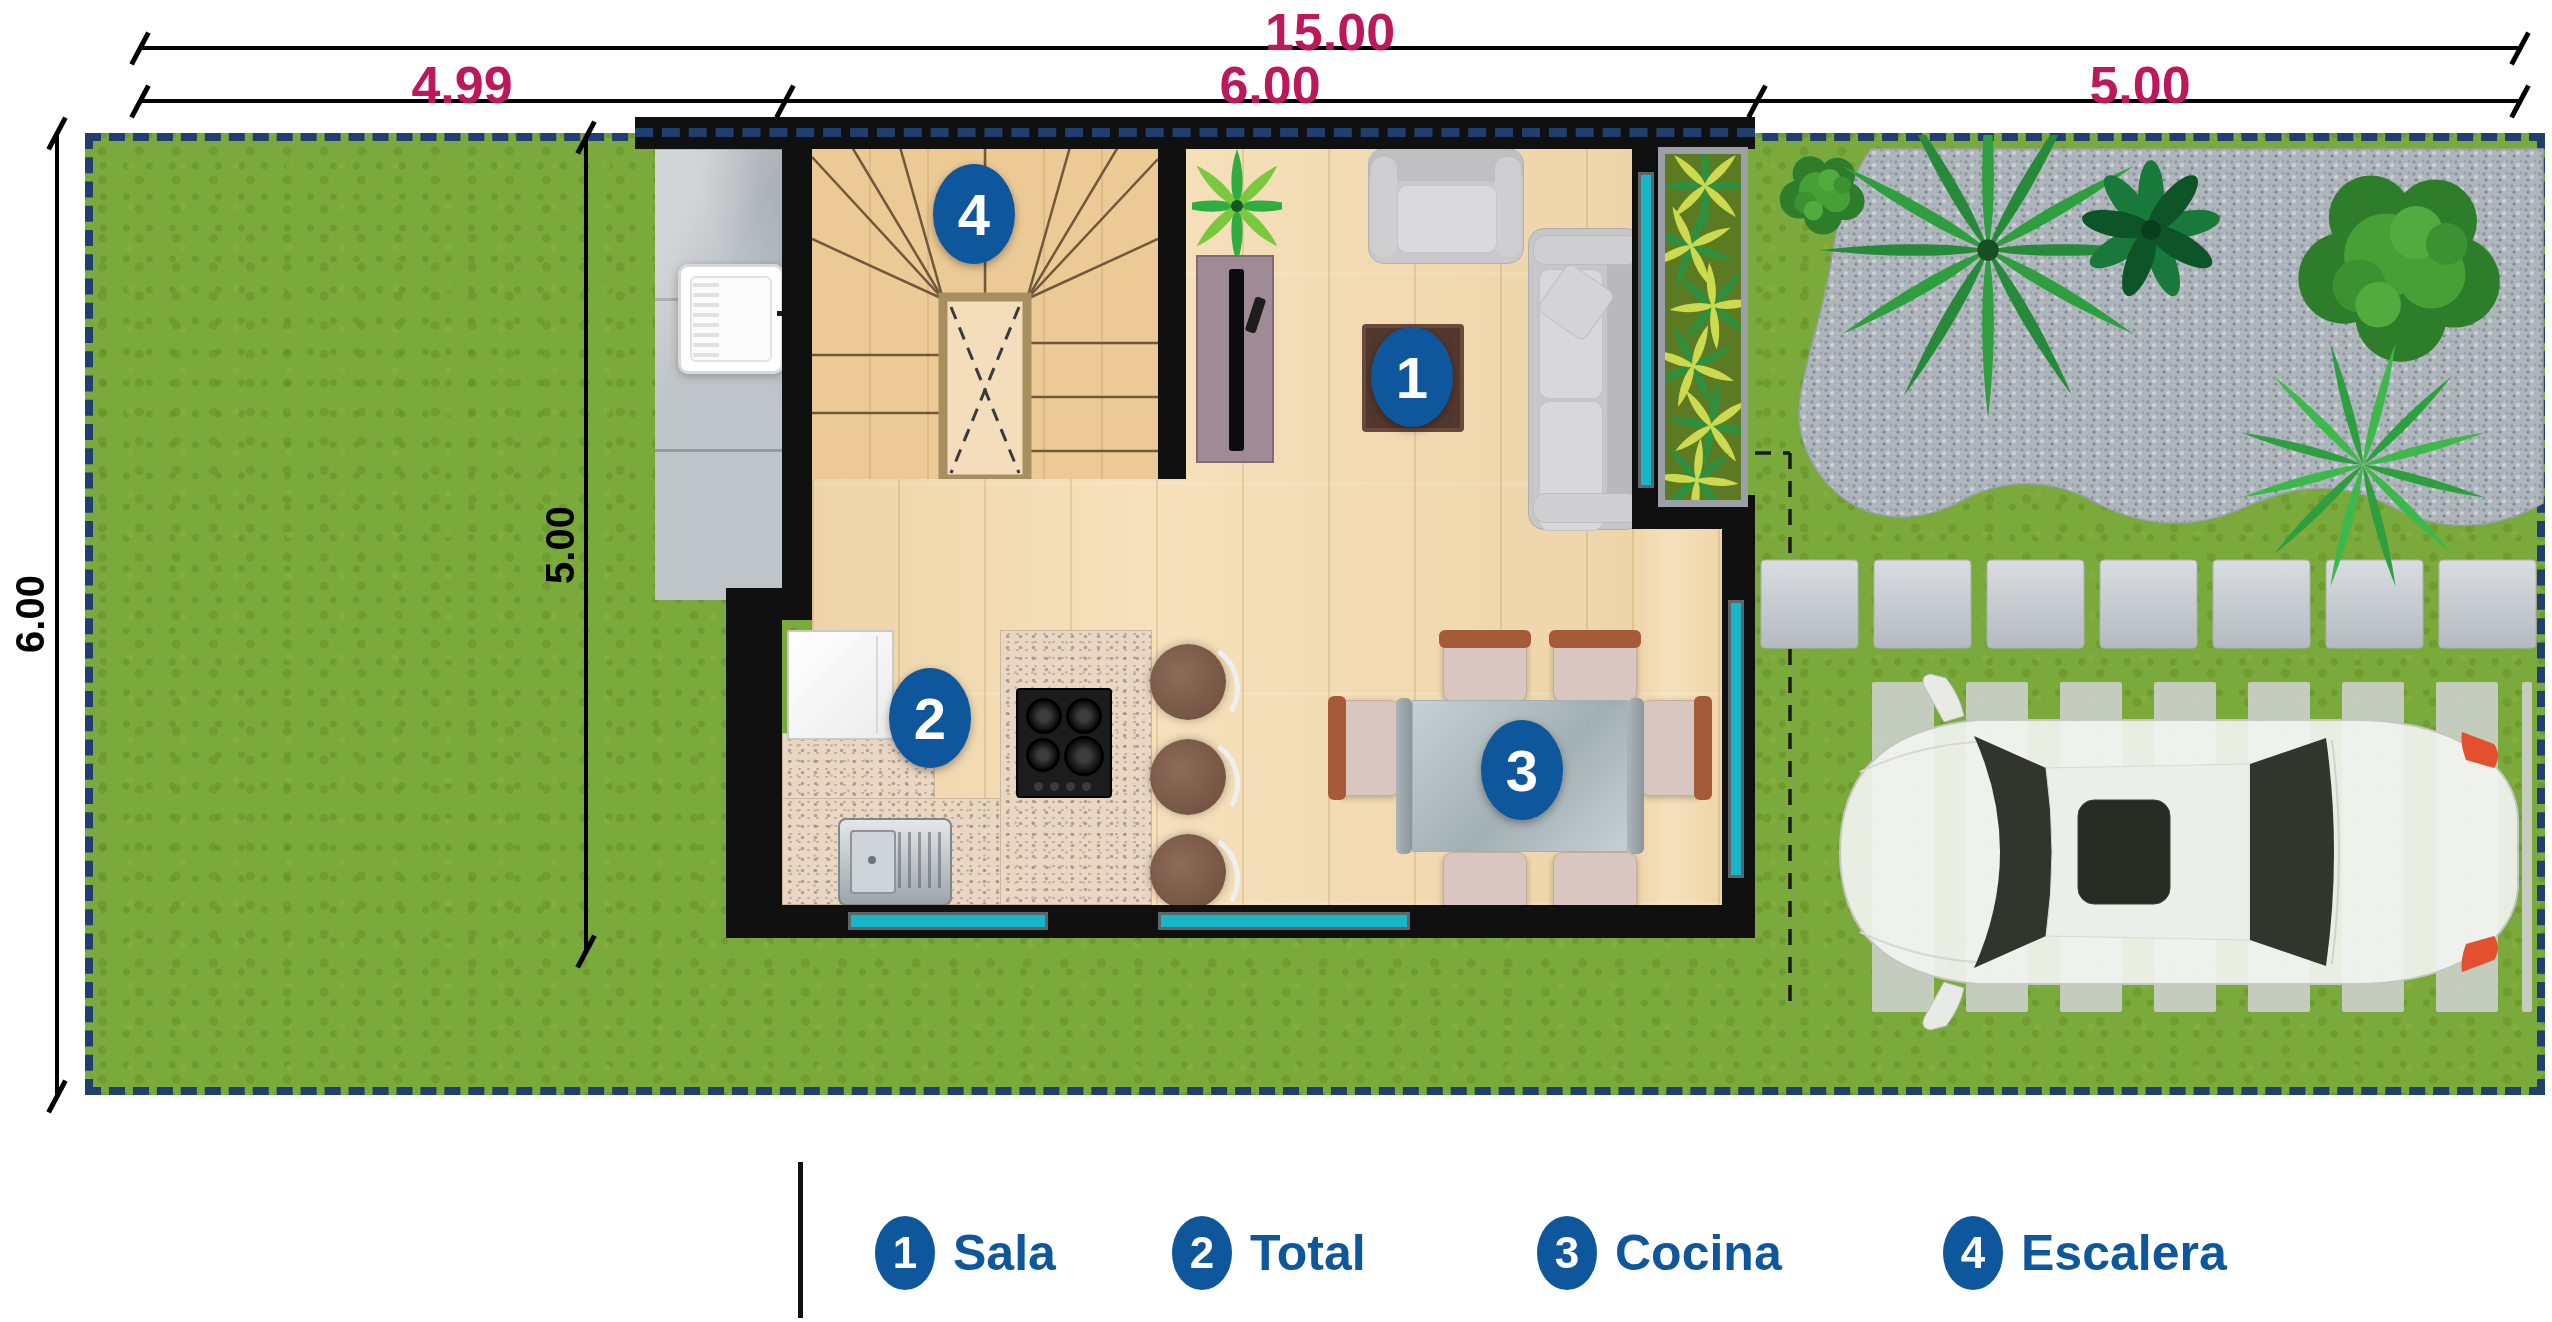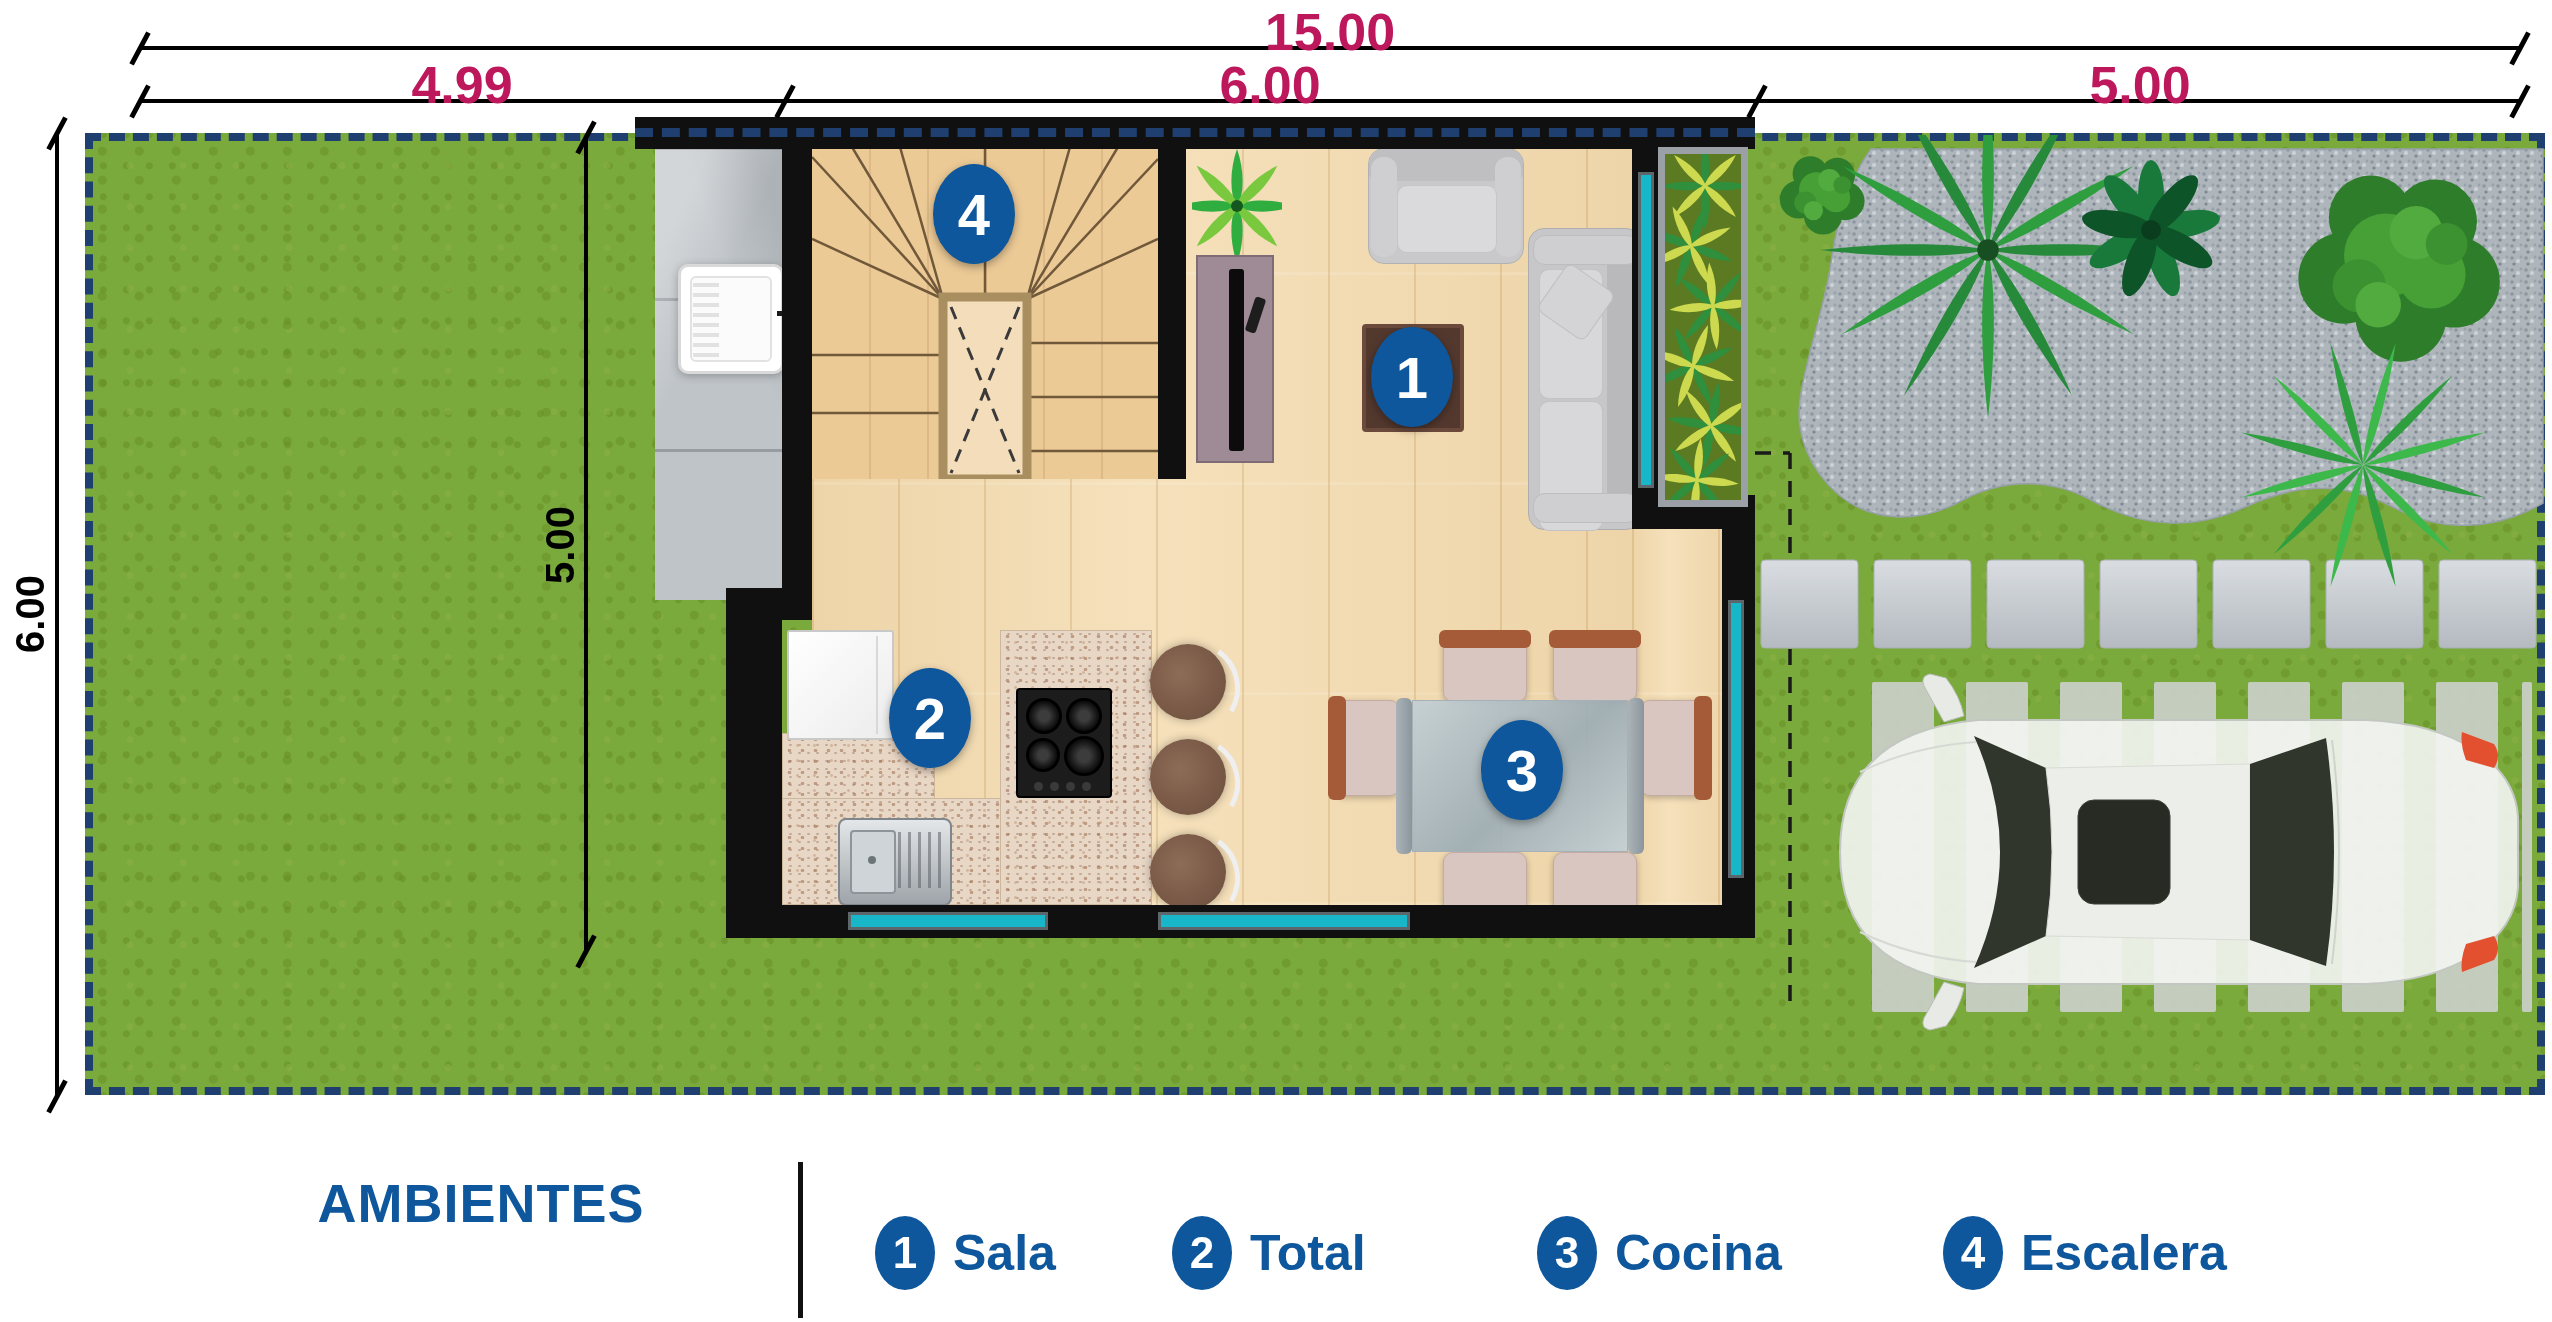--- a/index.html
+++ b/index.html
@@ -519,21 +519,20 @@
   <div class="dlinev" style="left:55px;top:133px;height:963px;"></div>
   <div class="tick" style="left:39px;top:131px;"></div>
   <div class="tick" style="left:39px;top:1094px;"></div>
   <div class="dimlabv" style="left:-32px;top:594px;">6.00</div>
 
   <div class="dlinev" style="left:584px;top:137px;height:814px;"></div>
   <div class="tick" style="left:568px;top:135px;"></div>
   <div class="tick" style="left:568px;top:949px;"></div>
   <div class="dimlabv" style="left:498px;top:525px;">5.00</div>
 
-  <div class="legend-title" style="left:231px;top:1172px;">AMBIENTES</div>
   <div class="legend-div" style="left:798px;top:1162px;height:156px;"></div>
 
   <div class="legend-item" style="left:875px;top:1216px;">
     <div class="lcir">
         <span>1</span>
       </div>
     <div class="llabel">Sala</div>
   </div>
   <div class="legend-item" style="left:1172px;top:1216px;">
     <div class="lcir">

